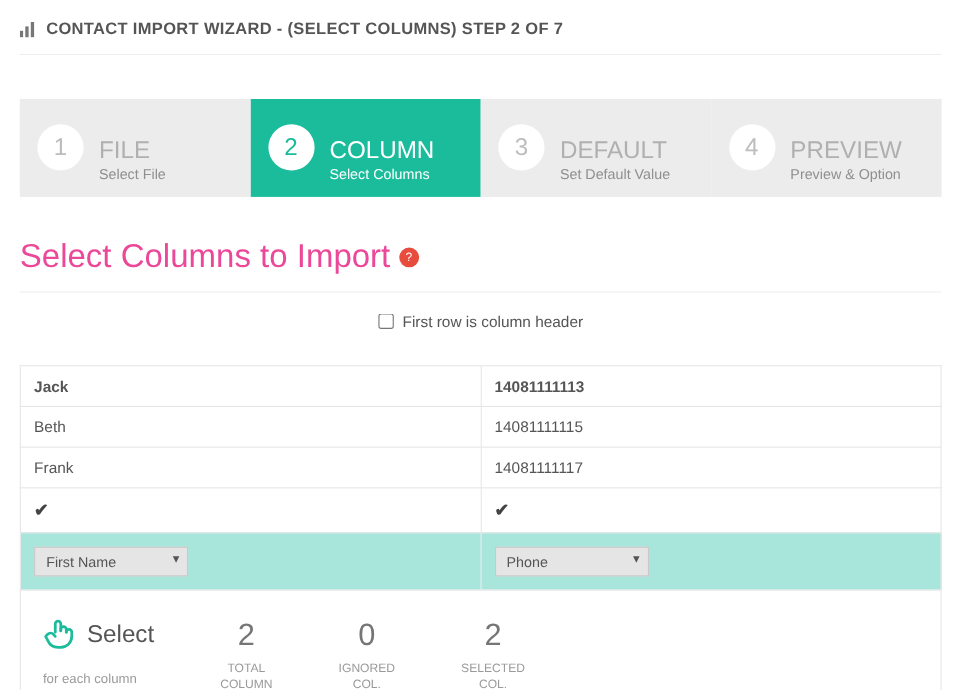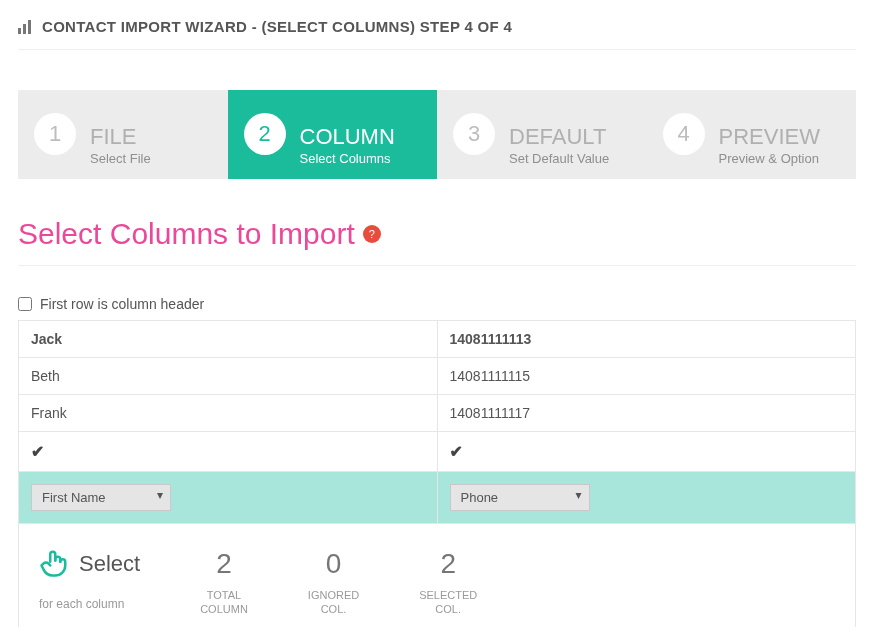--- a/index.html
+++ b/index.html
@@ -91,32 +91,33 @@
     background: #e74c3c;
     color: #fff;
     font-size: 11px;
     display: inline-flex;
     align-items: center; justify-content: center;
     cursor: pointer;
   }
 
   
   .chk-row {
-    margin-top: 30px;
+    margin-top: 18px;
     display: flex;
     align-items: center;
     gap: 8px;
     color: #555;
     font-size: 14px;
+    justify-content: center;
   }
   .chk-row input { width: 14px; height: 14px; }
 
   
   .data-table {
-    margin-top: 8px;
+    margin-top: 32px;
     width: 100%;
     border: 1px solid #ddd;
     border-collapse: collapse;
     padding-left: 31px;
   }
   .data-table th,
   .data-table td {
     border: 1px solid #e6e6e6;
     padding: 10px 12px;
     text-align: left;
@@ -209,21 +210,21 @@
 <div class="page">
 
   <div class="title-row">
     <span class="bar-icon">
       <svg viewBox="0 0 16 14" width="16" height="14">
         <rect x="0" y="8" width="3" height="6" fill="#777"></rect>
         <rect x="5" y="4" width="3" height="10" fill="#777"></rect>
         <rect x="10" y="0" width="3" height="14" fill="#777"></rect>
       </svg>
     </span>
-    <h1>CONTACT IMPORT WIZARD - (SELECT COLUMNS) STEP 4 OF 4</h1>
+    <h1>CONTACT IMPORT WIZARD - (SELECT COLUMNS) STEP 2 OF 7</h1>
   </div>
 
   <div class="stepper">
     <div class="step">
       <div class="circle">1</div>
       <div class="labels">
         <div class="big">FILE</div>
         <div class="small">Select File</div>
       </div>
     </div>

